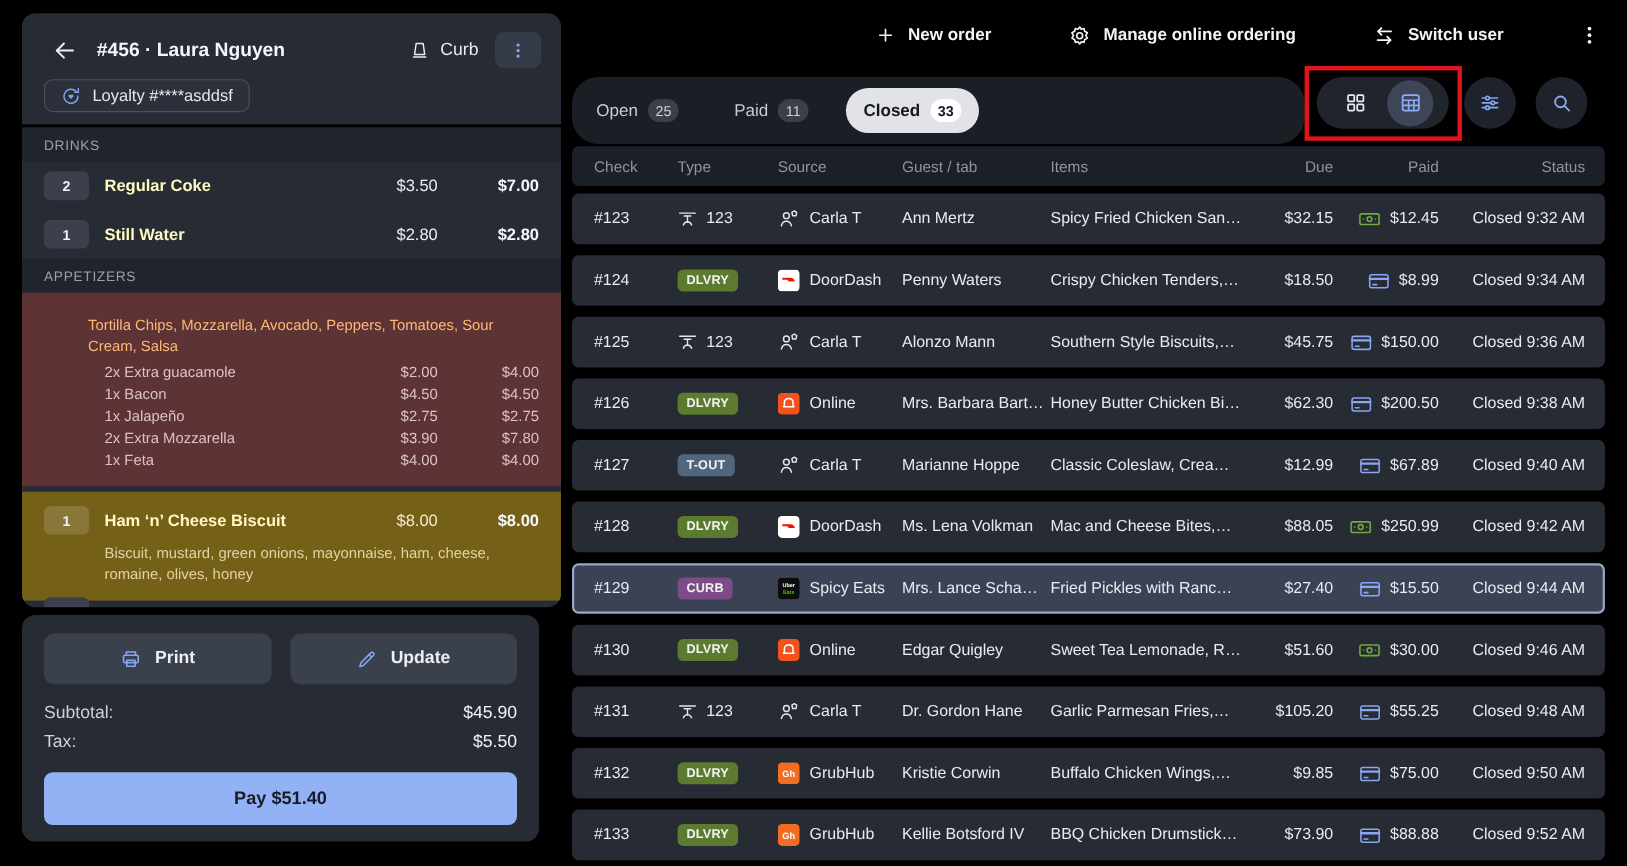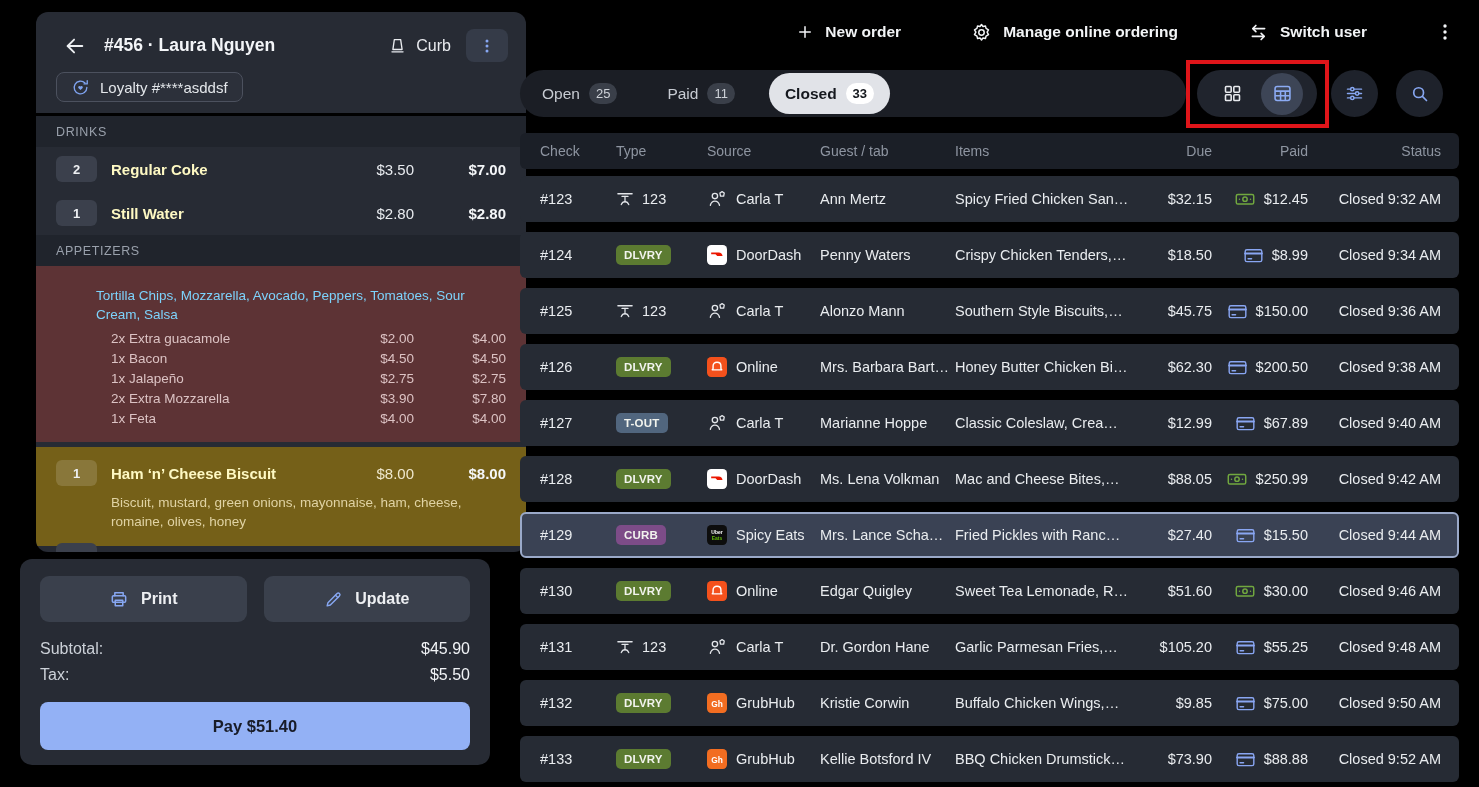--- a/index.html
+++ b/index.html
@@ -1,21 +1,21 @@
 <!DOCTYPE html>
 <html><head>
 <meta charset="utf-8">
 <style>
   * { margin:0; padding:0; box-sizing:border-box; }
   html,body { background:#000; }
   body { width:1479px; height:787px; position:relative; overflow:hidden;
          font-family:"Liberation Sans","DejaVu Sans",sans-serif; color:#e9ecef; }
 
   
-  .order-card { position:absolute; left:36px; top:12px; width:490px; height:540px;
+  .order-card { position:absolute; left:20px; top:12px; width:490px; height:540px;
                 background:#272b34; border-radius:12px; overflow:hidden; }
   .oc-header { display:flex; align-items:center; padding:17px 18px 0 26px; }
   .back-btn { width:26px; height:26px; display:flex; align-items:center; justify-content:center; margin-right:16px; cursor:pointer; }
   .oc-title { font-size:17.5px; font-weight:700; color:#f3f5f8; flex:1; white-space:nowrap; }
   .curb { display:flex; align-items:center; gap:9px; font-size:16px; color:#e9ebef; margin-right:15px; }
   .oc-kebab { width:42px; height:33px; background:#353b48; border-radius:8px;
               display:flex; align-items:center; justify-content:center; cursor:pointer; }
   .loyalty-chip { margin:10px 0 0 20px; display:inline-flex; align-items:center; gap:10px;
                   padding:0 14px; height:30px; border:1px solid #4c515e; border-radius:8px;
                   background:#2c303a; font-size:15px; color:#e4e7eb; cursor:pointer; }
@@ -29,21 +29,21 @@
   .item-main { display:grid; grid-template-columns:41px 1fr 86px 92px; align-items:center; }
   .qty-badge { width:41px; height:26px; border-radius:6px; background:#3b404c;
                font-size:13px; font-weight:700; color:#eef0f3;
                display:flex; align-items:center; justify-content:center; cursor:pointer; }
   .hl-red .qty-badge, .hl-olive .qty-badge { background:rgba(255,255,255,.15); }
   .item-name { font-weight:700; font-size:15px; color:#fef9c3; padding-left:14px; white-space:nowrap; }
   .item-unit { text-align:right; font-size:15px; color:#e8ebef; }
   .hl-red .item-unit { color:#efe2e2; } .hl-olive .item-unit { color:#efe8ce; }
   .item-total { text-align:right; font-size:15px; font-weight:700; color:#f5f7f9; }
   .item-desc { margin:7px 0 1px 55px; padding-right:34px; font-size:13.5px; line-height:1.42; }
-  .hl-red .item-desc { color:#7dd3fc;margin-left:40px; } .hl-olive .item-desc { color:#e0d3a4; }
+  .hl-red .item-desc { color:#fdba74;margin-left:40px; } .hl-olive .item-desc { color:#e0d3a4; }
   .item-mods { margin:5px 0 0 55px; }
   .mod-row { display:grid; grid-template-columns:1fr 86px 92px; font-size:13.5px; line-height:20px; color:#dcc3c4; }
   .mod-row .m-unit, .mod-row .m-total { text-align:right; }
   .partial-badge { position:absolute; bottom:0; left:20px; width:41px; height:9px;
                    background:#3b404c; border-radius:6px 6px 0 0; }
 
   .footer-card { position:absolute; left:20px; top:559px; width:470px; height:206px;
                  background:#272b34; border-radius:12px; padding:17px 20px; }
   .fc-buttons { display:flex; gap:17px; }
   .fc-btn { flex:1; height:46px; background:#3a404c; border-radius:9px; cursor:pointer;
@@ -56,21 +56,21 @@
              display:flex; align-items:center; justify-content:center;
              font-size:16.5px; font-weight:700; color:#181c28; }
 
   
   .top-bar { position:absolute; top:15px; right:26px; height:34px; display:flex;
              align-items:center; gap:70px; font-size:15.5px; font-weight:600; color:#f2f4f6; }
   .tb-item { display:flex; align-items:center; gap:11px; cursor:pointer; white-space:nowrap; }
   .tb-kebab { cursor:pointer; display:flex; align-items:center; }
 
   
-  .tabs-bar { position:absolute; left:520px; top:70px; width:666px; height:47px;
+  .tabs-bar { position:absolute; left:520px; top:70px; width:666px; height:61px;
               background:#1b1e25; border-radius:24px; display:flex; align-items:center;
               padding-left:6px; gap:18px; }
   .tab { display:flex; align-items:center; gap:9px; padding:0 16px; height:41px;
          border-radius:21px; font-size:15.5px; color:#c7cbd2; cursor:pointer; }
   .tab.active { background:#e1e3e8; color:#15181e; font-weight:700; }
   .tab-count { min-width:27px; height:21px; padding:0 7px; border-radius:11px;
                background:#3a3f49; color:#ced2d8; font-size:13px; font-weight:400;
                display:flex; align-items:center; justify-content:center; }
   .tab.active .tab-count { background:#fff; color:#15181e; font-weight:700; }
 

